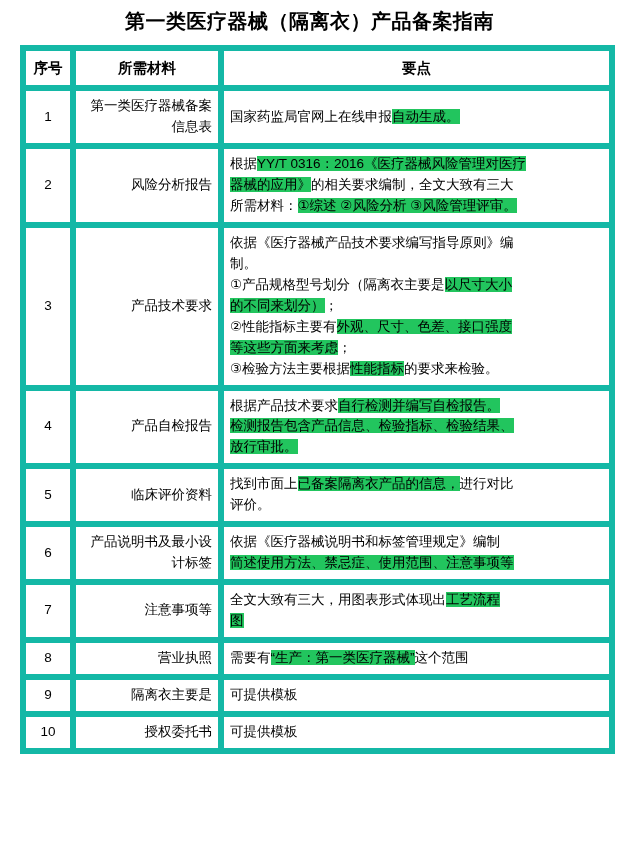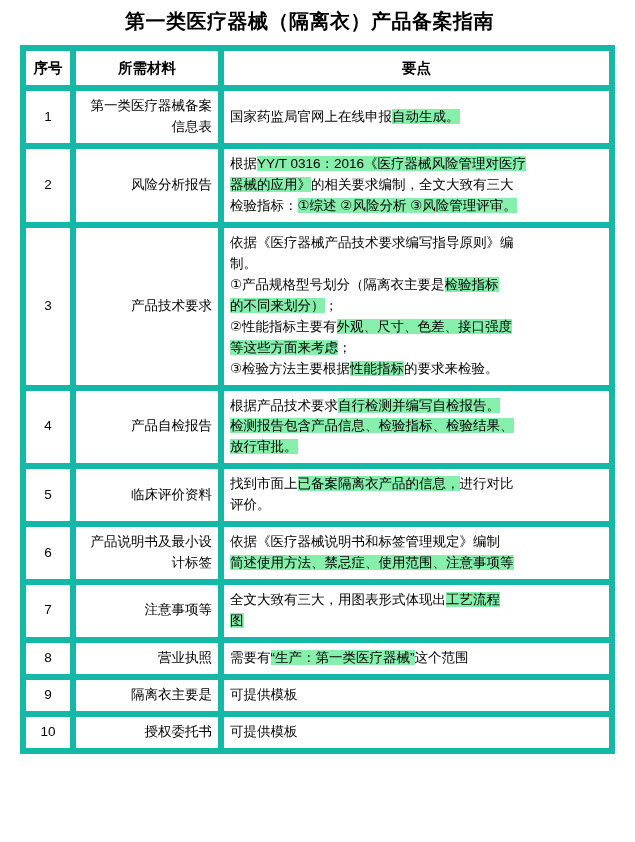--- a/index.html
+++ b/index.html
@@ -60,21 +60,21 @@
   td.col-mat {
     text-align: right;
     padding-left: 10px;
   }
   td.col-pts {
     text-align: left;
     padding-left: 8px;
     padding-right: 8px;
   }
   .hl {
-    background: #86efac;
+    background: #22c55e;
   }
   .pts-p {
     margin: 0;
   }
 </style>
 </head>
 <body>
 
 <div class="page">
 
@@ -100,30 +100,30 @@
           <td class="col-pts">
             <div class="pts-p"><span>国家药监局官网上在线申报</span><span class="hl">自动生成。</span></div>
           </td>
         </tr>
         <tr>
           <td class="col-no">2</td>
           <td class="col-mat">风险分析报告</td>
           <td class="col-pts">
             <div class="pts-p"><span>根据</span><span class="hl">YY/T 0316：2016《医疗器械风险管理对医疗</span></div>
             <div class="pts-p"><span class="hl">器械的应用》</span><span>的相关要求编制，全文大致有三大</span></div>
-            <div class="pts-p"><span>检验指标：</span><span class="hl">①综述 ②风险分析 ③风险管理评审。</span></div>
+            <div class="pts-p"><span>所需材料：</span><span class="hl">①综述 ②风险分析 ③风险管理评审。</span></div>
           </td>
         </tr>
         <tr>
           <td class="col-no">3</td>
           <td class="col-mat">产品技术要求</td>
           <td class="col-pts">
             <div class="pts-p"><span>依据《医疗器械产品技术要求编写指导原则》编</span></div>
             <div class="pts-p"><span>制。</span></div>
-            <div class="pts-p"><span>①产品规格型号划分（隔离衣主要是</span><span class="hl">检验指标</span></div>
+            <div class="pts-p"><span>①产品规格型号划分（隔离衣主要是</span><span class="hl">以尺寸大小</span></div>
             <div class="pts-p"><span class="hl">的不同来划分）</span><span>；</span></div>
             <div class="pts-p"><span>②性能指标主要有</span><span class="hl">外观、尺寸、色差、接口强度</span></div>
             <div class="pts-p"><span class="hl">等这些方面来考虑</span><span>；</span></div>
             <div class="pts-p"><span>③检验方法主要根据</span><span class="hl">性能指标</span><span>的要求来检验。</span></div>
           </td>
         </tr>
         <tr>
           <td class="col-no">4</td>
           <td class="col-mat">产品自检报告</td>
           <td class="col-pts">

